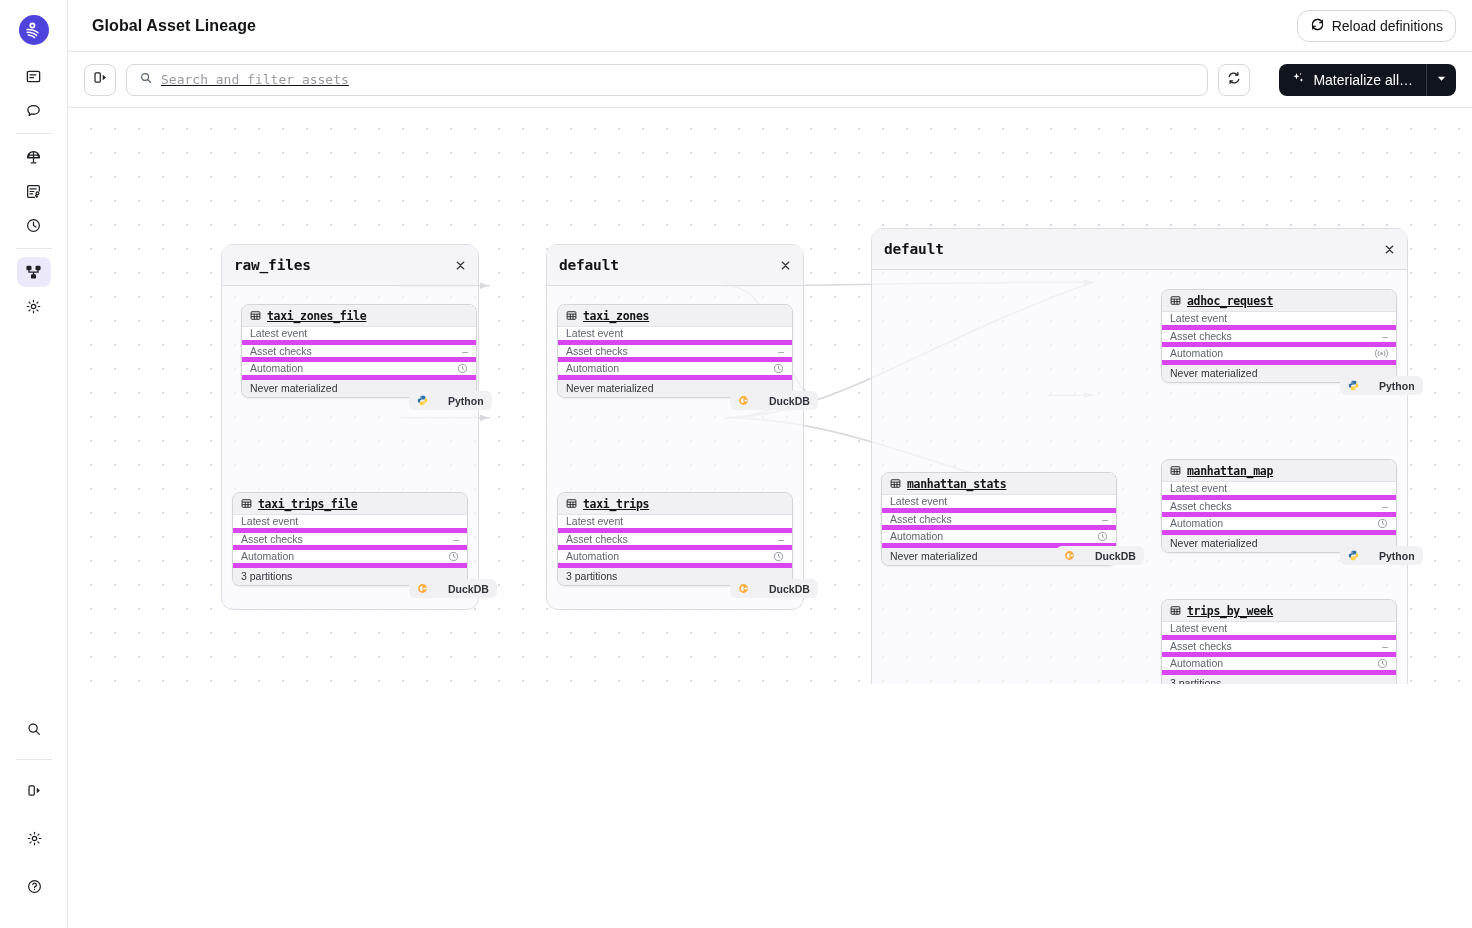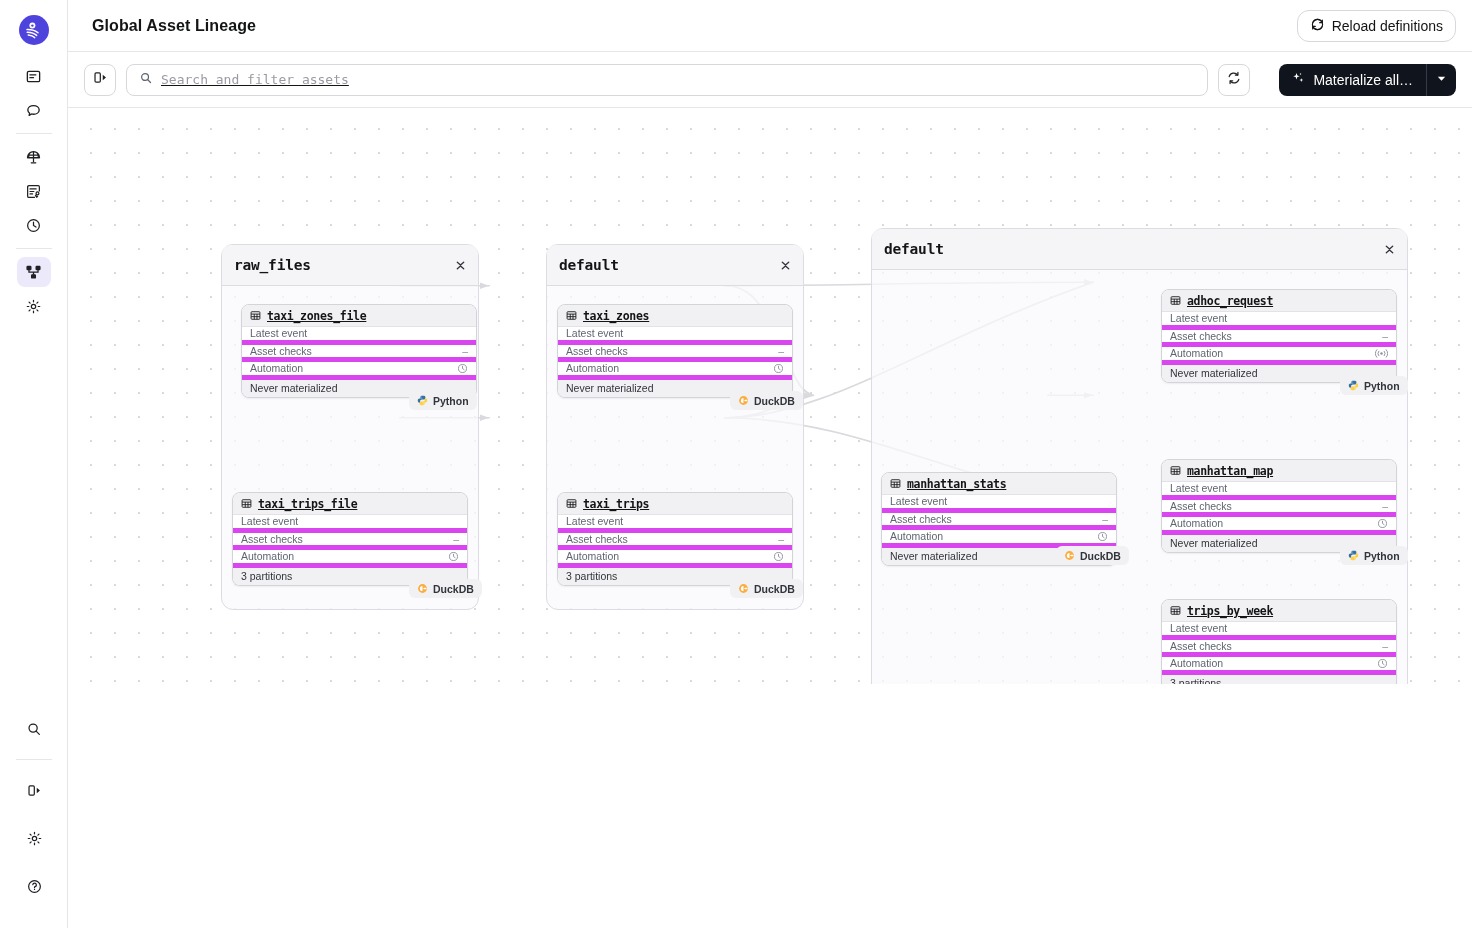--- a/index.html
+++ b/index.html
@@ -158,21 +158,21 @@
   }
   .node-row .rv { color: #8b8f99; display: flex; align-items: center; }
   .node-foot {
     height: 17.5px; display: flex; align-items: center;
     padding: 0 8px; font-size: 10.5px; color: #31343a;
     background: #f1f1f4;
   }
   .tag {
     position: absolute;
     height: 19px; border-radius: 6px; background: #f1f1f4;
-    display: inline-flex; align-items: center; gap: 5px;
+    display: inline-flex; align-items: center; gap: 20px;
     padding: 0 8px; font-size: 10.5px; font-weight: 700; color: #31343a;
     white-space: nowrap;
   }
   .tag .dot { width: 11px; height: 11px; display:block; }
 
   
   .zoomctl {
     position: absolute; right: 18px; top: 592px;
     width: 34px;
     border: 1px solid #d8d8dc; border-radius: 9px; background: #fff;

